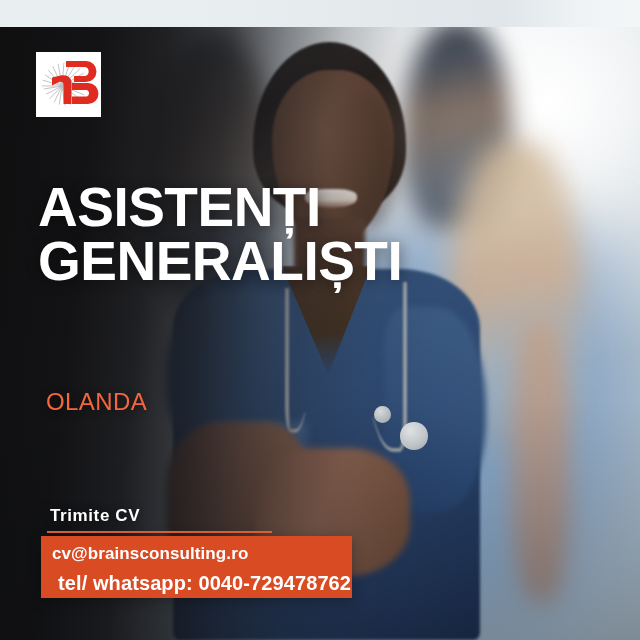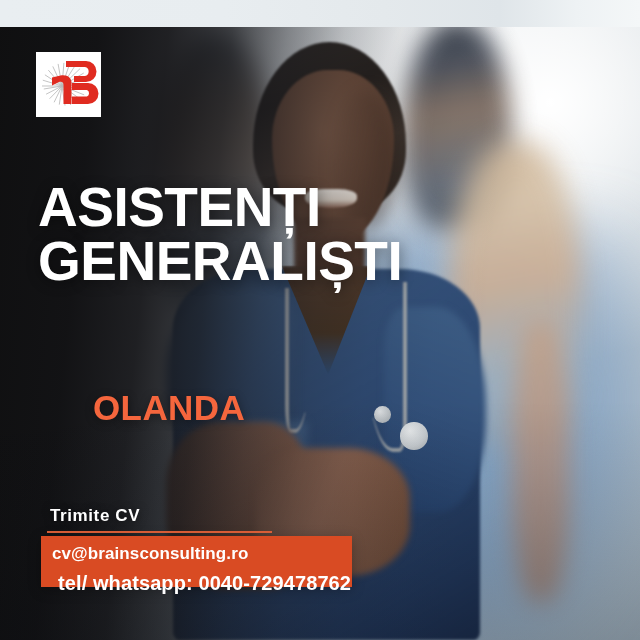--- a/index.html
+++ b/index.html
@@ -279,26 +279,25 @@
     text-shadow: 0 2px 14px rgba(0,0,0,0.45);
   }
   .headline .hl-line { display: block; white-space: nowrap; }
 
   
   .country {
     position: absolute;
     left: 46px;
     top: 388px;
     color: #f5663d;
-    font-weight: 700;
-    font-size: 35px;
+    font-weight: 400;
+    font-size: 24px;
     letter-spacing: 0.4px;
     text-transform: uppercase;
     text-shadow: 0 2px 10px rgba(0,0,0,0.40);
-    margin-left: 47px;
   }
 
   
   .trimite {
     position: absolute;
     left: 50px;
     top: 506px;
     color: #ffffff;
     font-size: 17px;
     font-weight: 700;
@@ -312,21 +311,21 @@
     left: 47px; top: 531px;
     width: 225px; height: 2px;
     background: #e8643a;
     opacity: 0.95;
   }
 
   
   .contact-box {
     position: absolute;
     left: 41px; top: 536px;
-    width: 311px; height: 51px;
+    width: 311px; height: 62px;
     background: #d94b23;
     box-shadow: 0 3px 12px rgba(0,0,0,0.28);
   }
   .contact-email {
     position: absolute;
     left: 11px; top: 8px;
     color: #ffffff;
     font-size: 17px;
     font-weight: 700;
     letter-spacing: 0.1px;

